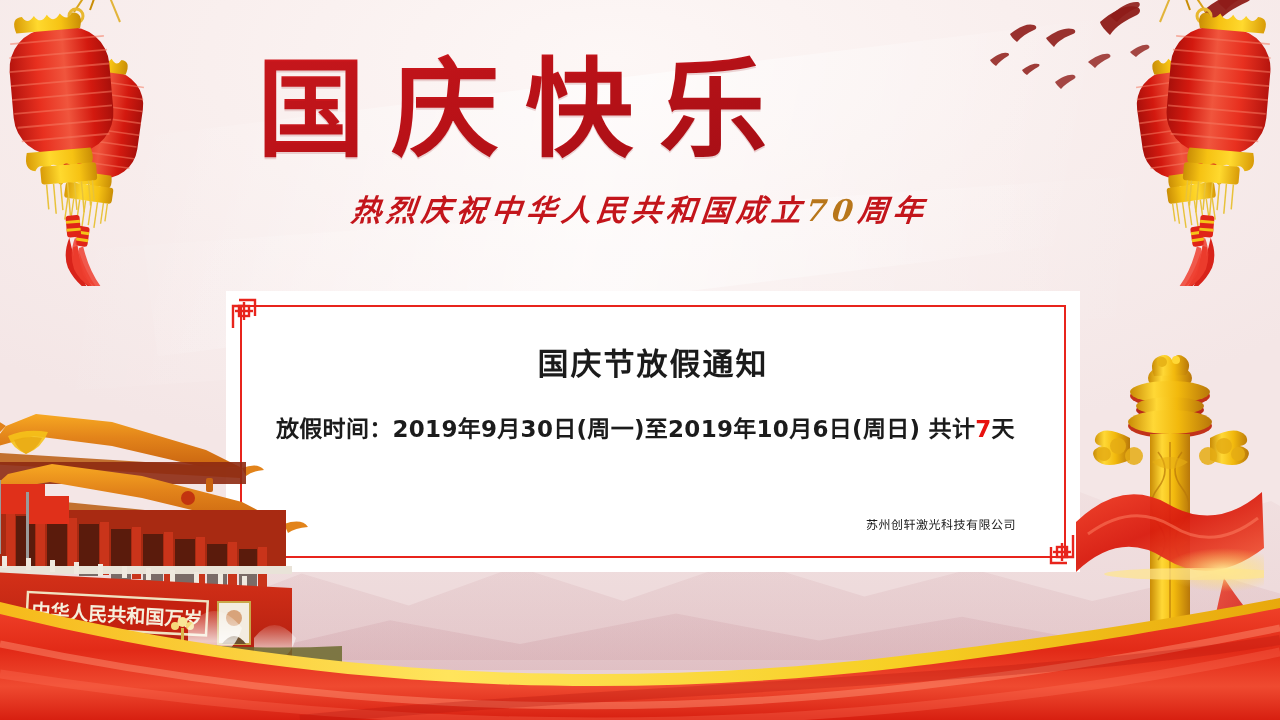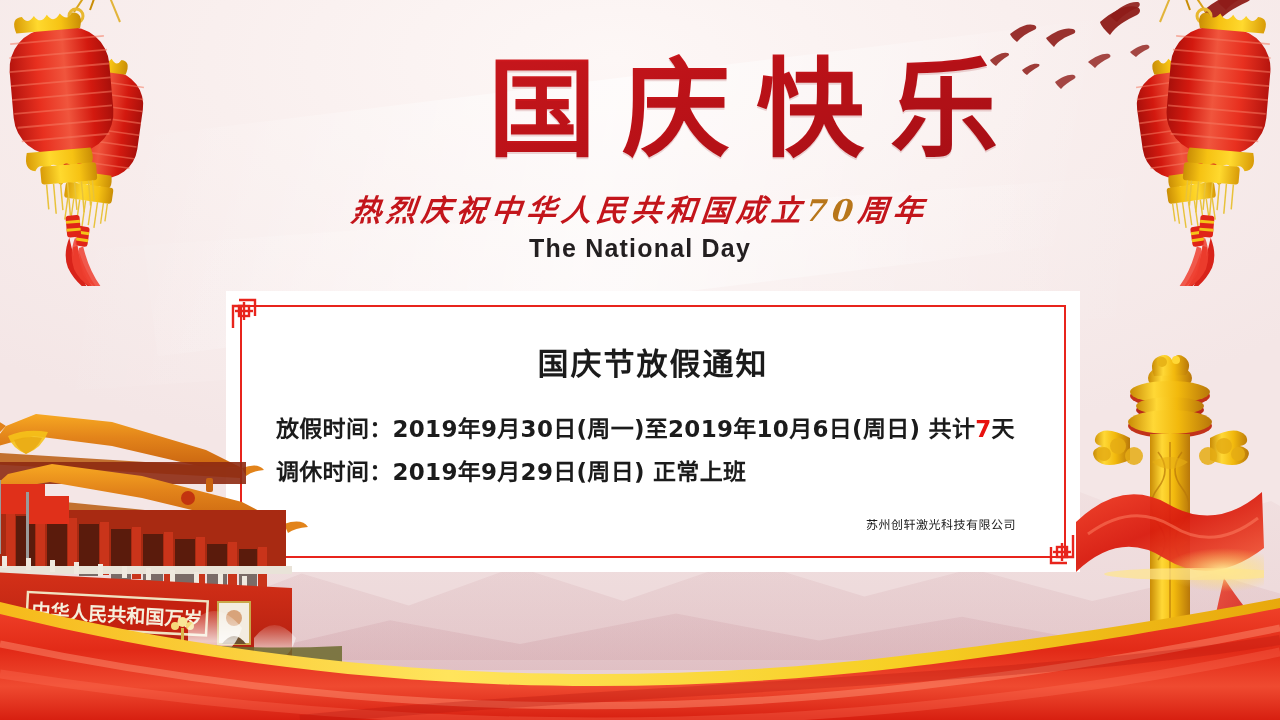--- a/index.html
+++ b/index.html
@@ -61,21 +61,21 @@
   
   .birds{ position:absolute; left:960px; top:-4px; width:330px; height:130px; pointer-events:none; }
 
   
   .lanterns-left { position:absolute; left:-6px;  top:-14px; width:210px; height:300px; pointer-events:none; }
   .lanterns-right{ position:absolute; right:-6px; top:-14px; width:210px; height:300px; pointer-events:none; }
 
   
   .headline{
     position:absolute; left:0; top:46px; width:1024px;
-    text-align:right; pointer-events:none;
+    text-align:center; pointer-events:none;
   }
   .headline .big{
     display:inline-block;
     font-family:"DejaVu Sans","Liberation Sans",sans-serif;
     font-size:108px; font-weight:bold;
     letter-spacing:26px; text-indent:26px;
     color:#c9151b;
     background:linear-gradient(160deg,#d21a1f 0%,#c3141a 40%,#a80f16 100%);
     -webkit-background-clip:text; background-clip:text;
     -webkit-text-fill-color:transparent;
@@ -350,21 +350,20 @@
   </svg>
 
   <div class="headline">
     <span class="big">国庆快乐</span>
   </div>
 
   <div class="subtitle">
     <span>热烈庆祝中华人民共和国成立</span><span class="num">70</span><span>周年</span>
   </div>
 
-  <div class="engtitle">The National Day</div>
 
   <div class="notice">
     <div class="notice-frame">
       <svg class="corner tl" viewBox="0 0 34 34">
         <g fill="none" stroke="#e8241c" stroke-width="2.4">
           <path d="M3 33 V11 H13"></path>
           <path d="M9 5 H25 V21"></path>
           <rect x="9" y="11" width="10" height="10"></rect>
           <path d="M14 7 V25"></path>
           <path d="M5 16 H23"></path>
@@ -381,23 +380,20 @@
       </svg>
     </div>
 
     <div class="notice-body">
       <div class="notice-title">国庆节放假通知</div>
 
       <div class="notice-lines">
         <div class="nline">
           <span>放假时间：</span><span>2019年9月30日(周一)至2019年10月6日(周日)  共计</span><span class="hl">7</span><span>天</span>
         </div>
-        <div class="nline">
-          <span>调休时间：</span><span>2019年9月29日(周日) 正常上班</span>
-        </div>
       </div>
 
       <div class="notice-sign">苏州创轩激光科技有限公司</div>
     </div>
   </div>
 
   <svg class="tiananmen" viewBox="0 0 350 280">
     <defs>
       <linearGradient id="roofG" x1="0" y1="0" x2="0" y2="1">
         <stop offset="0%" stop-color="#f7a822"></stop>

